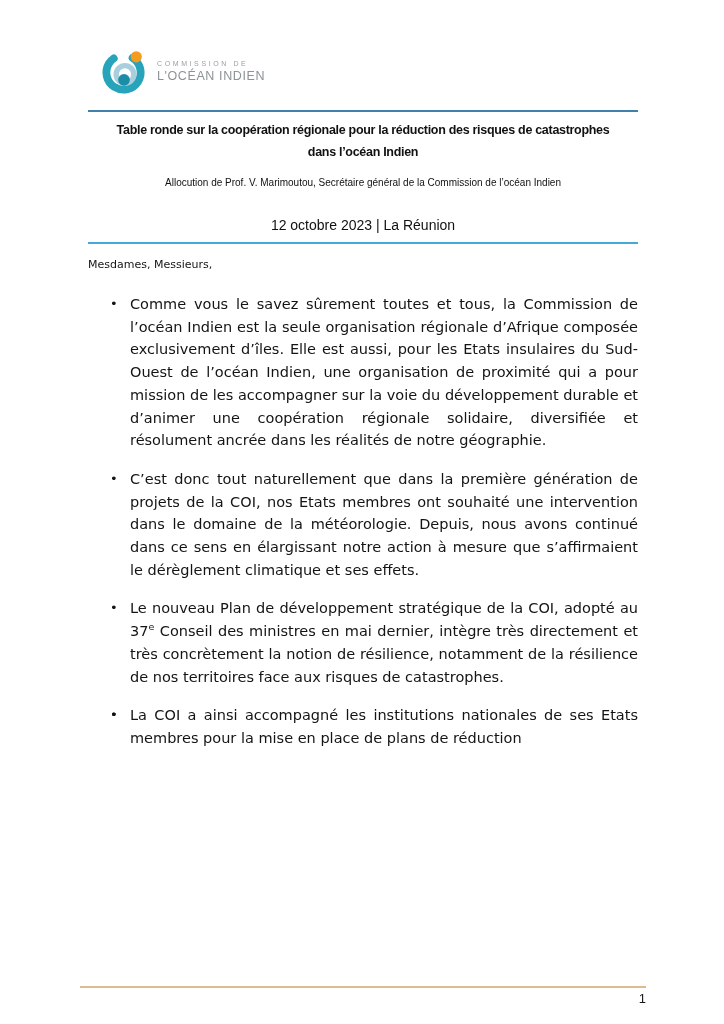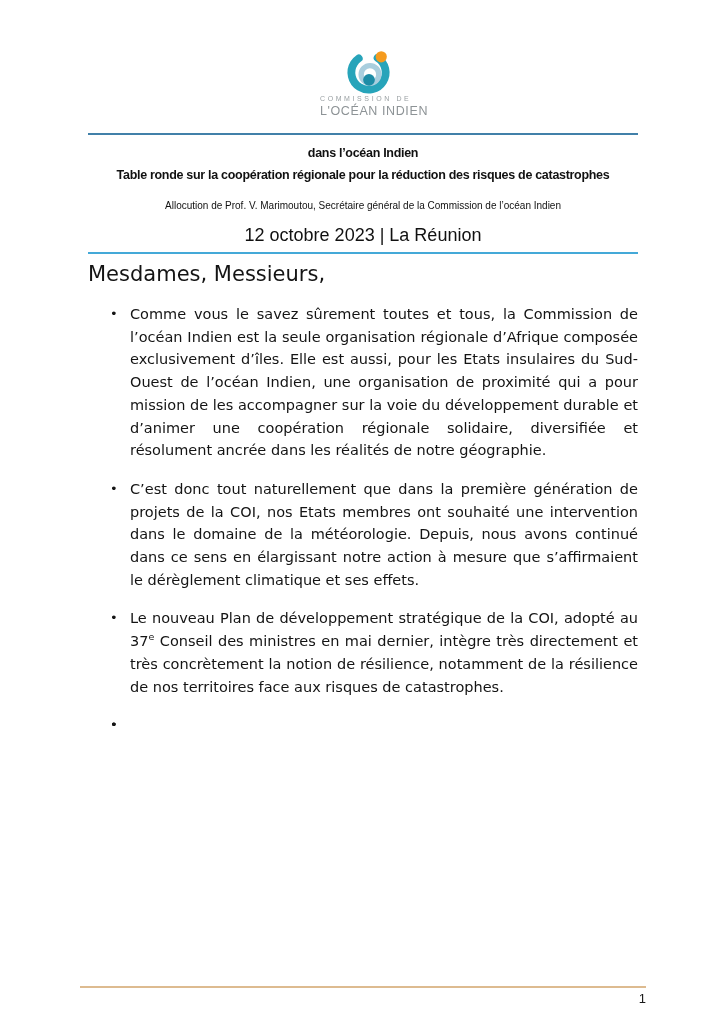--- a/index.html
+++ b/index.html
@@ -16,21 +16,20 @@
     width: 724px;
     height: 1024px;
     padding: 0 86px 0 88px;
   }
 
   
   .logo-row {
     display: flex;
     align-items: center;
     margin: 48px 0 0 13px;
-    flex-direction: column;
   }
   .logo-icon { width: 47px; height: 47px; flex: 0 0 auto; }
   .logo-text { margin-left: 9px; display: flex; flex-direction: column; }
   .logo-line1 {
     font-size: 7px;
     letter-spacing: 2.6px;
     color: #9aa0a3;
     font-family: "Liberation Sans", sans-serif;
   }
   .logo-line2 {
@@ -60,35 +59,35 @@
   .doc-subtitle {
     font-family: "Liberation Sans", sans-serif;
     font-size: 10px;
     line-height: 20px;
     margin-top: 10px;
     color: #111;
     white-space: nowrap;
   }
   .doc-date {
     font-family: "Liberation Sans", sans-serif;
-    font-size: 18px;
+    font-size: 14px;
     line-height: 20px;
-    margin-top: 9px;
+    margin-top: 22px;
     color: #111;
   }
   .rule-mid {
     margin-top: 7px;
     height: 0;
     border-top: 2px solid #44a9d8;
   }
 
   
   .salutation {
     margin-top: 9px;
-    font-size: 21px;
+    font-size: 11px;
     line-height: 23px;
     color: #141414;
   }
   ul.bullets {
     list-style: none;
     margin-top: 17px;
   }
   ul.bullets li {
     position: relative;
     padding-left: 42px;
@@ -144,22 +143,22 @@
     </svg>
     <div class="logo-text">
       <span class="logo-line1">COMMISSION DE</span>
       <span class="logo-line2">L'OCÉAN INDIEN</span>
     </div>
   </div>
 
   <div class="rule-top"></div>
 
   <div class="title-block">
+    <div class="doc-title">Table ronde sur la coopération régionale pour la réduction des risques de catastrophes</div>
     <div class="doc-title">dans l’océan Indien</div>
-    <div class="doc-title">Table ronde sur la coopération régionale pour la réduction des risques de catastrophes</div>
     <div class="doc-subtitle">Allocution de Prof. V. Marimoutou, Secrétaire général de la Commission de l’océan Indien</div>
     <div class="doc-date">12 octobre 2023 | La Réunion</div>
   </div>
 
   <div class="rule-mid"></div>
 
   <p class="salutation">Mesdames, Messieurs,</p>
 
   <ul class="bullets">
     <li>
@@ -172,20 +171,21 @@
     </li>
     <li>
       <span class="bullet-glyph">•</span>
       <span>Le nouveau Plan de développement stratégique de la COI, adopté au 37</span><sup>e</sup><span> Conseil des ministres en mai dernier, intègre très directement et très concrètement la notion de résilience, notamment de la résilience de nos territoires face aux risques de catastrophes.</span>
     </li>
     <li>
       <span class="bullet-glyph">•</span>
     </li>
     <li>
       <span class="bullet-glyph">•</span>
+      <span>La COI a ainsi accompagné les institutions nationales de ses Etats membres pour la mise en place de plans de réduction</span>
     </li>
   </ul>
 
   <div class="footer">
     <div class="footer-rule"></div>
     <div class="page-number">1</div>
   </div>
 
 </div>
 

